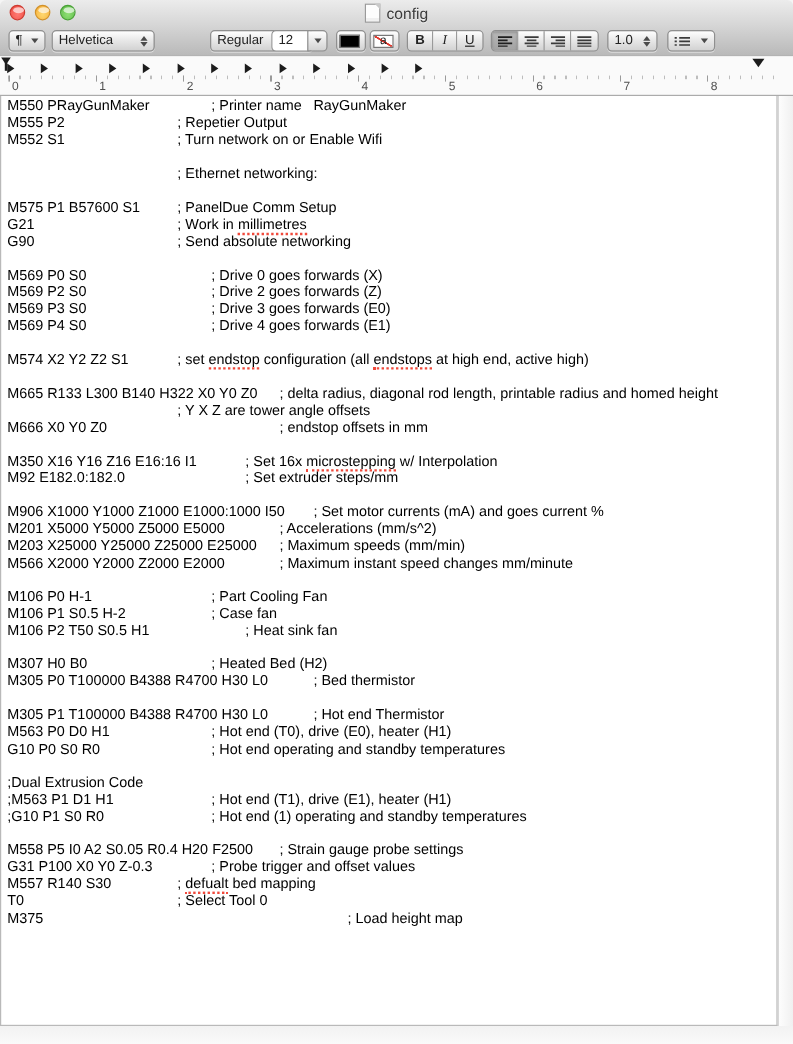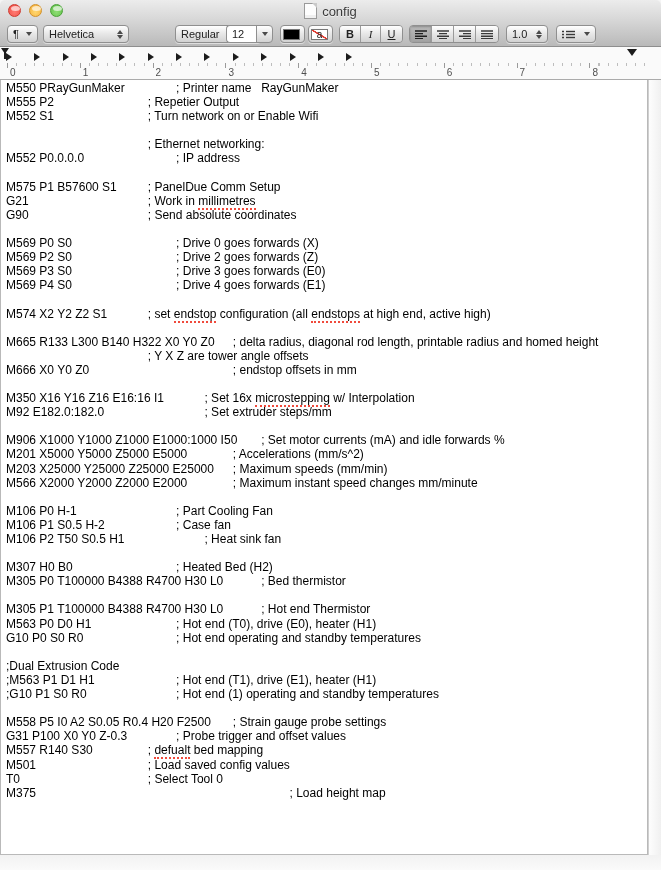--- a/index.html
+++ b/index.html
@@ -247,41 +247,40 @@
       </div>
   </div>
 
   <div class="textview">
     <div class="editor" id="editor">
         <div class="line">M550 PRayGunMaker		; Printer name	RayGunMaker</div>
         <div class="line">M555 P2				; Repetier Output</div>
         <div class="line">M552 S1				; Turn network on or Enable Wifi</div>
         <div class="line">&nbsp;</div>
         <div class="line">					; Ethernet networking:</div>
-        <div class="line">M552 P0.0.0.0				; IP address</div>
         <div class="line">&nbsp;</div>
         <div class="line">M575 P1 B57600 S1		; PanelDue Comm Setup</div>
         <div class="line">G21					; Work in <span class="miss">millimetres</span></div>
-        <div class="line">G90					; Send absolute coordinates</div>
+        <div class="line">G90					; Send absolute networking</div>
         <div class="line">&nbsp;</div>
         <div class="line">M569 P0 S0				; Drive 0 goes forwards (X)</div>
         <div class="line">M569 P2 S0				; Drive 2 goes forwards (Z)</div>
         <div class="line">M569 P3 S0				; Drive 3 goes forwards (E0)</div>
         <div class="line">M569 P4 S0				; Drive 4 goes forwards (E1)</div>
         <div class="line">&nbsp;</div>
         <div class="line">M574 X2 Y2 Z2 S1		; set <span class="miss">endstop</span> configuration (all <span class="miss">endstops</span> at high end, active high)</div>
         <div class="line">&nbsp;</div>
         <div class="line">M665 R133 L300 B140 H322 X0 Y0 Z0	; delta radius, diagonal rod length, printable radius and homed height</div>
         <div class="line">					; Y X Z are tower angle offsets</div>
         <div class="line">M666 X0 Y0 Z0						; endstop offsets in mm</div>
         <div class="line">&nbsp;</div>
         <div class="line">M350 X16 Y16 Z16 E16:16 I1		; Set 16x <span class="miss">microstepping</span> w/ Interpolation</div>
         <div class="line">M92 E182.0:182.0				; Set extruder steps/mm</div>
         <div class="line">&nbsp;</div>
-        <div class="line">M906 X1000 Y1000 Z1000 E1000:1000 I50	; Set motor currents (mA) and idle forwards %</div>
+        <div class="line">M906 X1000 Y1000 Z1000 E1000:1000 I50	; Set motor currents (mA) and goes current %</div>
         <div class="line">M201 X5000 Y5000 Z5000 E5000		; Accelerations (mm/s^2)</div>
         <div class="line">M203 X25000 Y25000 Z25000 E25000	; Maximum speeds (mm/min)</div>
         <div class="line">M566 X2000 Y2000 Z2000 E2000		; Maximum instant speed changes mm/minute</div>
         <div class="line">&nbsp;</div>
         <div class="line">M106 P0 H-1				; Part Cooling Fan</div>
         <div class="line">M106 P1 S0.5 H-2			; Case fan</div>
         <div class="line">M106 P2 T50 S0.5 H1			; Heat sink fan</div>
         <div class="line">&nbsp;</div>
         <div class="line">M307 H0 B0				; Heated Bed (H2)</div>
         <div class="line">M305 P0 T100000 B4388 R4700 H30 L0		; Bed thermistor</div>
@@ -290,21 +289,20 @@
         <div class="line">M563 P0 D0 H1			; Hot end (T0), drive (E0), heater (H1)</div>
         <div class="line">G10 P0 S0 R0				; Hot end operating and standby temperatures</div>
         <div class="line">&nbsp;</div>
         <div class="line">;Dual Extrusion Code</div>
         <div class="line">;M563 P1 D1 H1			; Hot end (T1), drive (E1), heater (H1)</div>
         <div class="line">;G10 P1 S0 R0				; Hot end (1) operating and standby temperatures</div>
         <div class="line">&nbsp;</div>
         <div class="line">M558 P5 I0 A2 S0.05 R0.4 H20 F2500	; Strain gauge probe settings</div>
         <div class="line">G31 P100 X0 Y0 Z-0.3		; Probe trigger and offset values</div>
         <div class="line">M557 R140 S30		; <span class="miss">defualt</span> bed mapping</div>
-        <div class="line">M501				; Load saved config values</div>
         <div class="line">T0					; Select Tool 0</div>
         <div class="line">M375									; Load height map</div>
       </div>
   </div>
   <div class="scrolltrack"></div>
   <div class="bottomedge"></div>
 
 </div>
 
 </body></html>

